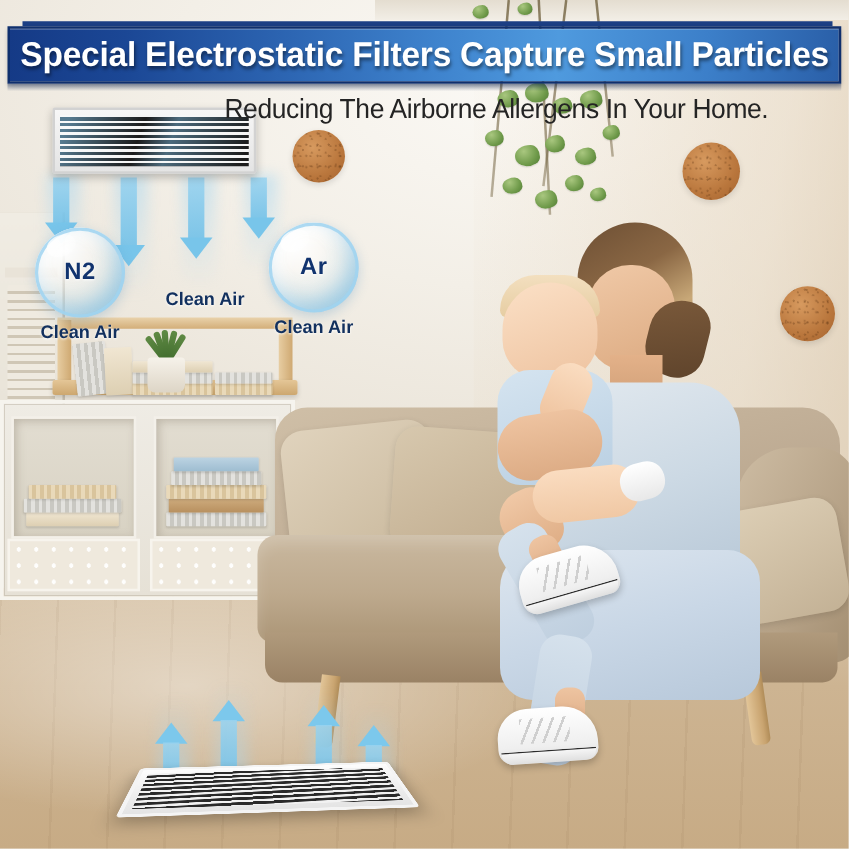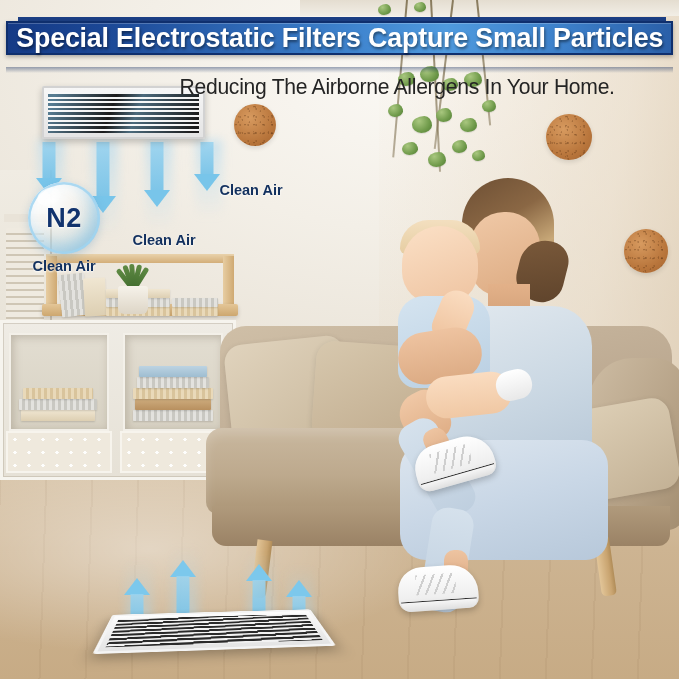--- a/index.html
+++ b/index.html
@@ -401,41 +401,41 @@
   }
   .bubble::before {
     content: ""; position: absolute; left: 13%; top: 9%;
     width: 34%; height: 24%; border-radius: 50%;
     background: linear-gradient(135deg, rgba(255,255,255,.98), rgba(255,255,255,.12));
     transform: rotate(-22deg);
   }
   .bubble .sym {
     position: absolute; inset: 0;
     display: flex; align-items: center; justify-content: center;
-    font-size: 27px; font-weight: bold; letter-spacing: .5px;
+    font-size: 19px; font-weight: bold; letter-spacing: .5px;
     color: #11336e;
     text-shadow: 0 1px 2px rgba(255,255,255,.9);
   }
   .badge .cap {
     margin-top: 4px;
     font-size: 14.5px; font-weight: bold; color: #12305e;
     text-shadow: 0 1px 2px rgba(255,255,255,.95);
     white-space: nowrap;
   }
   .badge-n2 { left: 18px;  top: 182px; }
   .badge-o2 { left: 118px; top: 228px; }
   .badge-ar { left: 205px; top: 178px; }
 
   
   .hdr-rule {
     position: absolute; left: 18px; top: 17px; width: 648px; height: 4px;
     background: #1c3f84;
   }
   .banner {
-    position: absolute; left: 6px; top: 21px; width: 667px; height: 34px;
+    position: absolute; left: 6px; top: 21px; width: 667px; height: 46px;
     border: 2px solid #0f2f6d;
     background: linear-gradient(93deg,
        #153a86 0%, #1b4795 14%, #2d66b3 34%, #3f84ce 52%,
        #4f9ade 66%, #3c7fc9 84%, #2a5fa8 100%);
     box-shadow: 0 2px 4px rgba(0,0,0,.28), inset 0 1px 0 rgba(255,255,255,.22);
     display: flex; align-items: center; justify-content: center;
   }
   .banner .txt {
     font-size: 27.5px;
     font-weight: bold;
@@ -653,20 +653,23 @@
       <div class="sym">N2</div>
     </div>
     <div class="cap">Clean Air</div>
   </div>
 
   <div class="badge badge-o2">
     <div class="cap">Clean Air</div>
   </div>
 
   <div class="badge badge-ar">
+    <div class="bubble">
+      <div class="sym">Ar</div>
+    </div>
     <div class="cap">Clean Air</div>
   </div>
 
   <div class="hdr-rule"></div>
   <div class="banner">
     <div class="txt">Special Electrostatic Filters Capture Small Particles</div>
   </div>
   <div class="banner-shadow"></div>
   <div class="subtitle">
     <span>Reducing The Airborne Allergens In Your Home.</span>

